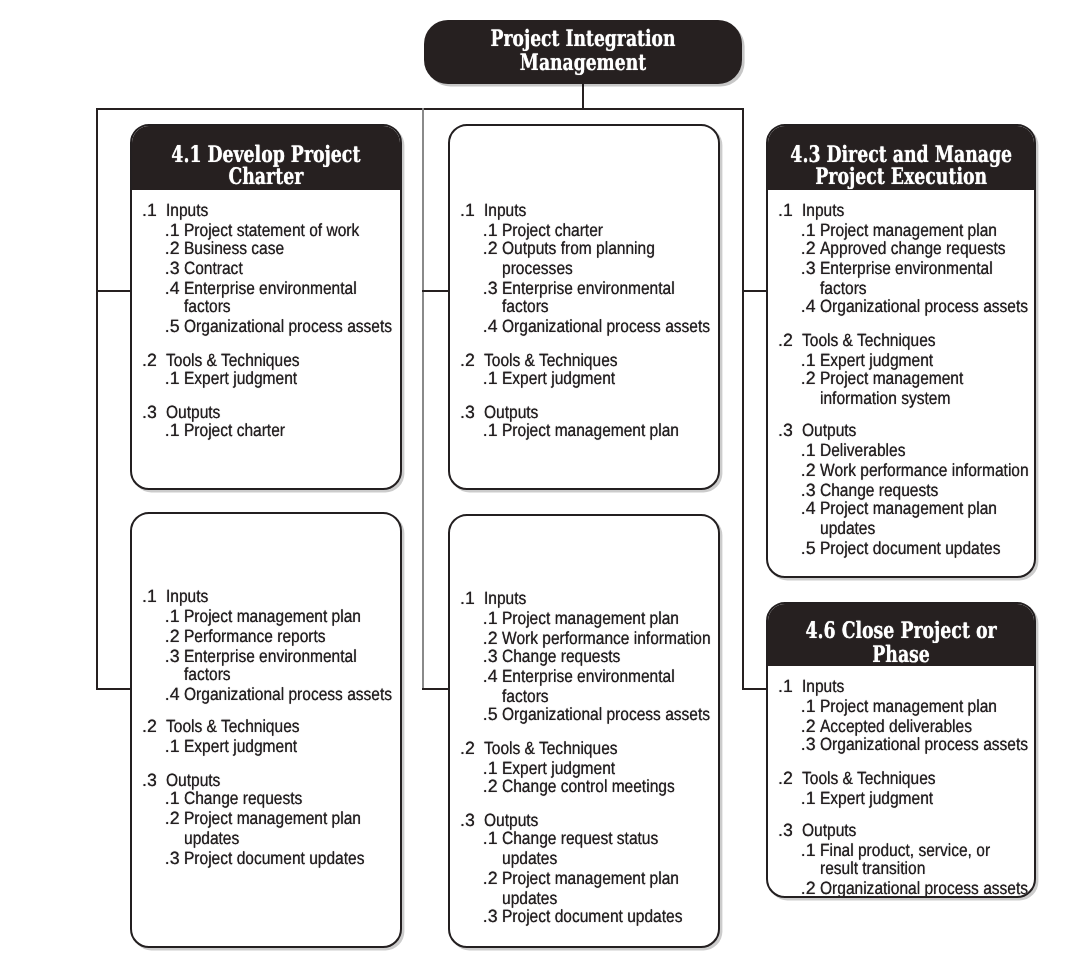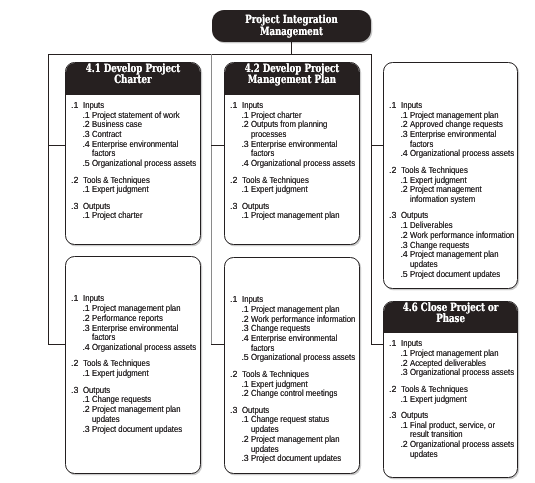--- a/index.html
+++ b/index.html
@@ -23,21 +23,21 @@
   .top-box .ttl{display:block;font-size:11.3px;line-height:11.6px;
                 transform:scaleX(0.845);transform-origin:center;
                 text-shadow:0 0 0.45px rgba(255,255,255,0.9);}
 
   
   .box{position:absolute;box-sizing:border-box;
        border:1.1px solid #231f20;border-radius:9.5px;background:#ffffff;
        overflow:hidden;box-shadow:1.2px 1.2px 0 rgba(0,0,0,0.20);}
   .box-hd{position:absolute;left:0;top:0;right:0;background:#262020;
           color:#ffffff;text-align:center;
-          display:flex;align-items:flex-start;justify-content:center;
+          display:flex;align-items:flex-end;justify-content:center;
           font-family:"DejaVu Serif",serif;font-weight:700;font-stretch:condensed;}
   .box-hd .ttl{display:block;font-size:11.4px;line-height:11.4px;}
   .box-hd .hl{display:block;white-space:nowrap;
               transform:scaleX(0.845);transform-origin:center top;
               text-shadow:0 0 0.45px rgba(255,255,255,0.9);}
 
   .box-body{position:absolute;left:0;right:0;top:0;bottom:0;color:#231f20;}
 
   .row{position:absolute;left:0;white-space:nowrap;
        font-size:8.9px;line-height:9.72px;
@@ -119,72 +119,72 @@
             <span class="t" style="left:16.6px"><span class="sq">Outputs</span></span>
           </div>
           <div class="row" style="top: 116.7px; white-space: normal;">
             <span class="n" style="left:16.4px">.1</span>
             <span class="t" style="left:26px;width:120.22857142857143px;
                       transform:scaleX(0.875);transform-origin:left top;">Project charter</span>
           </div>
         </div>
       </div>
       <div class="box" style="left: 192px; top: 61.8px; width: 136.2px; height: 183px;">
+        <div class="box-body" style="top: 32px; bottom: 0px;">
+          <div class="row" style="top: 6.1px;">
+            <span class="n" style="left:5px">.1</span>
+            <span class="t" style="left:16.6px"><span class="sq">Inputs</span></span>
+          </div>
+          <div class="row" style="top: 15.82px; white-space: normal;">
+            <span class="n" style="left:16.4px">.1</span>
+            <span class="t" style="left:26px;width:120.22857142857143px;
+                      transform:scaleX(0.875);transform-origin:left top;">Project charter</span>
+          </div>
+          <div class="row" style="top: 25.54px; white-space: normal;">
+            <span class="n" style="left:16.4px">.2</span>
+            <span class="t" style="left:26px;width:120.22857142857143px;
+                      transform:scaleX(0.875);transform-origin:left top;">Outputs from planning processes</span>
+          </div>
+          <div class="row" style="top: 44.98px; white-space: normal;">
+            <span class="n" style="left:16.4px">.3</span>
+            <span class="t" style="left:26px;width:120.22857142857143px;
+                      transform:scaleX(0.875);transform-origin:left top;">Enterprise environmental factors</span>
+          </div>
+          <div class="row" style="top: 64.42px; white-space: normal;">
+            <span class="n" style="left:16.4px">.4</span>
+            <span class="t" style="left:26px;width:120.22857142857143px;
+                      transform:scaleX(0.875);transform-origin:left top;">Organizational process assets</span>
+          </div>
+          <div class="row" style="top: 80.84px;">
+            <span class="n" style="left:5px">.2</span>
+            <span class="t" style="left:16.6px"><span class="sq">Tools &amp; Techniques</span></span>
+          </div>
+          <div class="row" style="top: 90.56px; white-space: normal;">
+            <span class="n" style="left:16.4px">.1</span>
+            <span class="t" style="left:26px;width:120.22857142857143px;
+                      transform:scaleX(0.875);transform-origin:left top;">Expert judgment</span>
+          </div>
+          <div class="row" style="top: 106.98px;">
+            <span class="n" style="left:5px">.3</span>
+            <span class="t" style="left:16.6px"><span class="sq">Outputs</span></span>
+          </div>
+          <div class="row" style="top: 116.7px; white-space: normal;">
+            <span class="n" style="left:16.4px">.1</span>
+            <span class="t" style="left:26px;width:120.22857142857143px;
+                      transform:scaleX(0.875);transform-origin:left top;">Project management plan</span>
+          </div>
+        </div>
+      </div>
+      <div class="box" style="left: 351px; top: 61.8px; width: 135.4px; height: 227.2px;">
         <div class="box-hd" style="height: 32px;">
           <span class="ttl">
-            <span class="hl">4.2 Develop Project</span>
-            <span class="hl">Management Plan</span>
+            <span class="hl">4.3 Direct and Manage</span>
+            <span class="hl">Project Execution</span>
           </span>
         </div>
-        <div class="box-body" style="top: 32px; bottom: 0px;">
-          <div class="row" style="top: 6.1px;">
-            <span class="n" style="left:5px">.1</span>
-            <span class="t" style="left:16.6px"><span class="sq">Inputs</span></span>
-          </div>
-          <div class="row" style="top: 15.82px; white-space: normal;">
-            <span class="n" style="left:16.4px">.1</span>
-            <span class="t" style="left:26px;width:120.22857142857143px;
-                      transform:scaleX(0.875);transform-origin:left top;">Project charter</span>
-          </div>
-          <div class="row" style="top: 25.54px; white-space: normal;">
-            <span class="n" style="left:16.4px">.2</span>
-            <span class="t" style="left:26px;width:120.22857142857143px;
-                      transform:scaleX(0.875);transform-origin:left top;">Outputs from planning processes</span>
-          </div>
-          <div class="row" style="top: 44.98px; white-space: normal;">
-            <span class="n" style="left:16.4px">.3</span>
-            <span class="t" style="left:26px;width:120.22857142857143px;
-                      transform:scaleX(0.875);transform-origin:left top;">Enterprise environmental factors</span>
-          </div>
-          <div class="row" style="top: 64.42px; white-space: normal;">
-            <span class="n" style="left:16.4px">.4</span>
-            <span class="t" style="left:26px;width:120.22857142857143px;
-                      transform:scaleX(0.875);transform-origin:left top;">Organizational process assets</span>
-          </div>
-          <div class="row" style="top: 80.84px;">
-            <span class="n" style="left:5px">.2</span>
-            <span class="t" style="left:16.6px"><span class="sq">Tools &amp; Techniques</span></span>
-          </div>
-          <div class="row" style="top: 90.56px; white-space: normal;">
-            <span class="n" style="left:16.4px">.1</span>
-            <span class="t" style="left:26px;width:120.22857142857143px;
-                      transform:scaleX(0.875);transform-origin:left top;">Expert judgment</span>
-          </div>
-          <div class="row" style="top: 106.98px;">
-            <span class="n" style="left:5px">.3</span>
-            <span class="t" style="left:16.6px"><span class="sq">Outputs</span></span>
-          </div>
-          <div class="row" style="top: 116.7px; white-space: normal;">
-            <span class="n" style="left:16.4px">.1</span>
-            <span class="t" style="left:26px;width:120.22857142857143px;
-                      transform:scaleX(0.875);transform-origin:left top;">Project management plan</span>
-          </div>
-        </div>
-      </div>
-      <div class="box" style="left: 351px; top: 61.8px; width: 135.4px; height: 227.2px;">
         <div class="box-body" style="top: 32px; bottom: 0px;">
           <div class="row" style="top: 6.1px;">
             <span class="n" style="left:5px">.1</span>
             <span class="t" style="left:16.6px"><span class="sq">Inputs</span></span>
           </div>
           <div class="row" style="top: 15.82px; white-space: normal;">
             <span class="n" style="left:16.4px">.1</span>
             <span class="t" style="left:26px;width:120.22857142857143px;
                       transform:scaleX(0.875);transform-origin:left top;">Project management plan</span>
           </div>
@@ -363,21 +363,21 @@
             <span class="t" style="left:26px;width:120.22857142857143px;
                       transform:scaleX(0.875);transform-origin:left top;">Project management plan updates</span>
           </div>
           <div class="row" style="top: 165.3px; white-space: normal;">
             <span class="n" style="left:16.4px">.3</span>
             <span class="t" style="left:26px;width:120.22857142857143px;
                       transform:scaleX(0.875);transform-origin:left top;">Project document updates</span>
           </div>
         </div>
       </div>
-      <div class="box" style="left: 351px; top: 300.6px; width: 135.4px; height: 177px;">
+      <div class="box" style="left: 351px; top: 300.6px; width: 135.4px; height: 148px;">
         <div class="box-hd" style="height: 31.6px;">
           <span class="ttl">
             <span class="hl">4.6 Close Project or</span>
             <span class="hl">Phase</span>
           </span>
         </div>
         <div class="box-body" style="top: 31.6px; bottom: 0px;">
           <div class="row" style="top: 6.1px;">
             <span class="n" style="left:5px">.1</span>
             <span class="t" style="left:16.6px"><span class="sq">Inputs</span></span>

